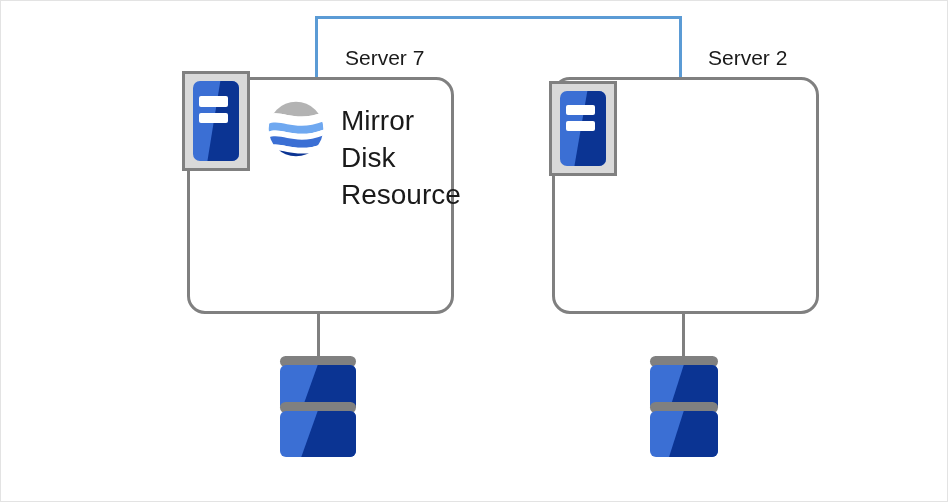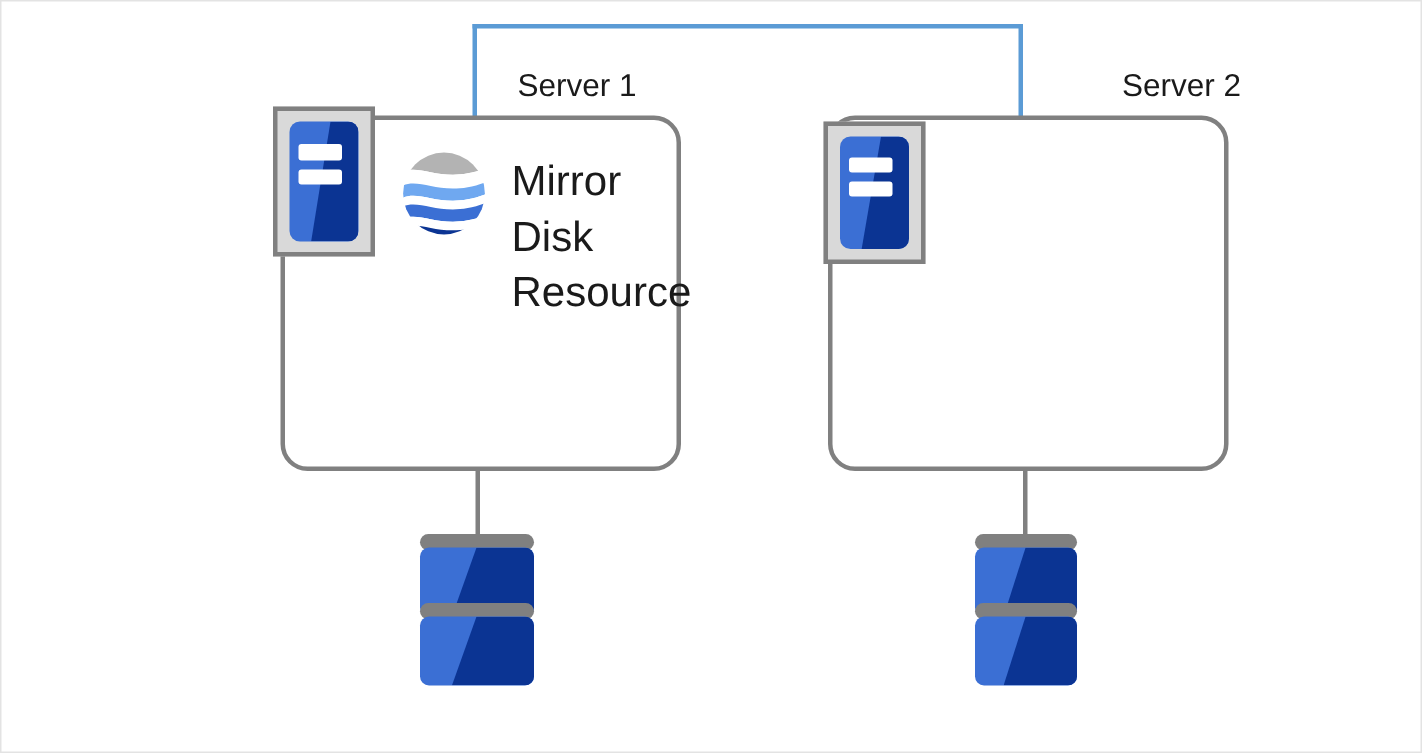--- a/index.html
+++ b/index.html
@@ -121,21 +121,21 @@
 </style>
 </head>
 <body>
 
 <div id="canvas">
 
   <div class="hb-seg" style="left:314px;top:15px;width:3px;height:62px;"></div>
   <div class="hb-seg" style="left:314px;top:15px;width:367px;height:3px;"></div>
   <div class="hb-seg" style="left:678px;top:15px;width:3px;height:62px;"></div>
 
-  <div class="srv-label" style="left:344px;top:46px;">Server 1</div>
+  <div class="srv-label" style="left:344px;top:46px;">Server 7</div>
 
   <div class="server-box" style="left:186px;top:76px;width:267px;height:237px;"></div>
 
   <div class="srv-icon" style="left:181px;top:70px;width:68px;height:100px;">
     <div class="chassis">
       <div class="shade"></div>
       <div class="bar b1"></div>
       <div class="bar b2"></div>
     </div>
   </div>
@@ -171,21 +171,21 @@
     <div class="platter" style="top:9px;">
       <div class="shade"></div>
     </div>
     <div class="cap" style="top:46px;"></div>
     <div class="platter" style="top:55px;">
       <div class="shade"></div>
     </div>
   </div>
 
 
-  <div class="srv-label" style="left:747px;top:46px;">Server 2</div>
+  <div class="srv-label" style="left:707px;top:46px;">Server 2</div>
 
   <div class="server-box" style="left:551px;top:76px;width:267px;height:237px;"></div>
 
   <div class="srv-icon" style="left:548px;top:80px;width:68px;height:95px;">
     <div class="chassis">
       <div class="shade"></div>
       <div class="bar b1"></div>
       <div class="bar b2"></div>
     </div>
   </div>

